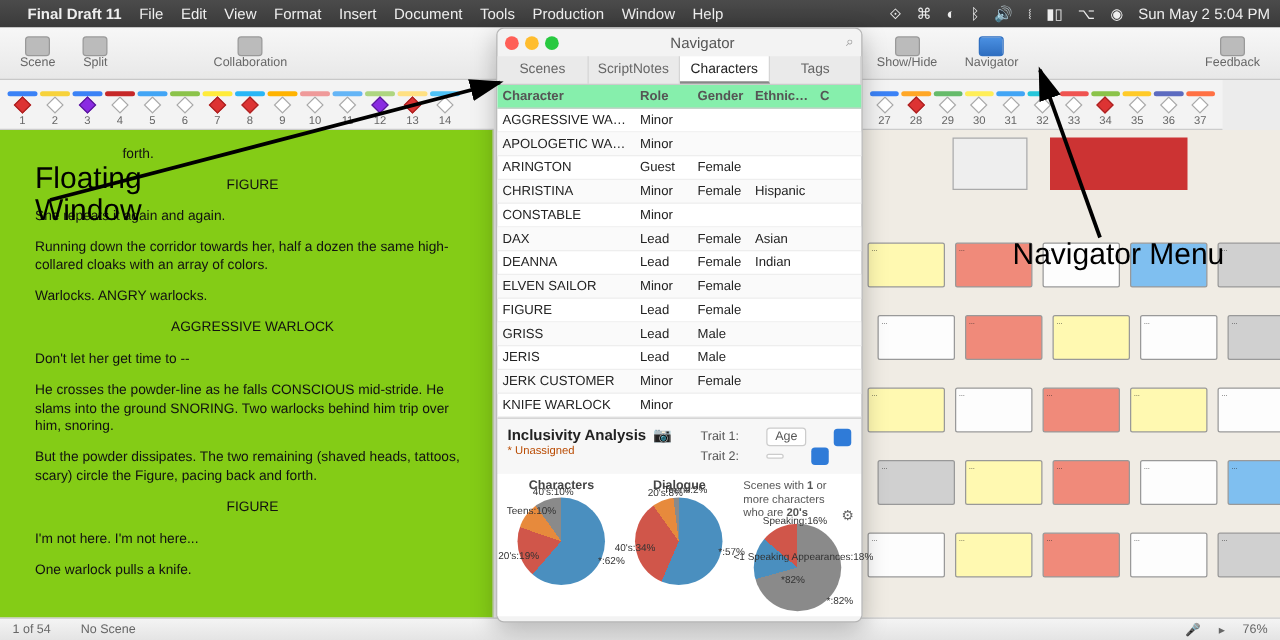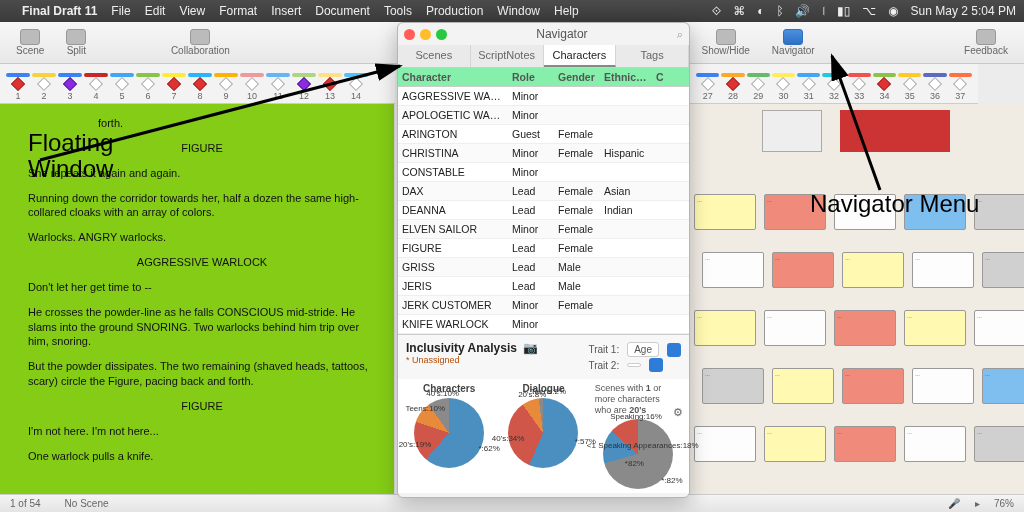--- a/index.html
+++ b/index.html
@@ -66,21 +66,21 @@
   .ct-head, .ct-row { display:grid; grid-template-columns: 110px 46px 46px 52px 20px; border-bottom:1px solid #eee; }
   .ct-head { background:#86efac; font-weight:600; color:#555; border-bottom:1px solid #ccc; position:relative; }
   .ct-head div, .ct-row div { padding:3px 4px; overflow:hidden; white-space:nowrap; text-overflow:ellipsis; }
   .ct-row:nth-child(odd){ background:#fafafa; }
 
   .incl { padding:6px 8px; border-top:1px solid #ccc; background:#f7f7f7; }
   .incl-title { font-weight:700; font-size:12px; display:flex; align-items:center; gap:6px; }
   .cam-ico { font-size:12px; }
   .incl-sub { font-size:9px; color:#b94a00; }
   .traits { float:right; font-size:10px; color:#555; }
-  .trait-row { display:flex; align-items:center; gap:8px; margin:1px 0; }
+  .trait-row { display:flex; align-items:center; gap:22px; margin:1px 0; }
   .trait-val { background:#fff; border:1px solid #ccc; border-radius:3px; padding:1px 6px; font-size:10px; }
   .trait-btn { width:14px; height:14px; background:#2f7bd8; border-radius:3px; }
 
   .charts { display:flex; gap:4px; padding:4px 6px; background:#fff; }
   .chart-col { flex:1; display:flex; flex-direction:column; align-items:center; font-size:9px; color:#555; }
   .chart-col h5 { font-size:10px; font-weight:600; margin-bottom:4px; color:#444; }
   .pie { width:70px; height:70px; border-radius:50%; position:relative; }
   .pie-label { position:absolute; font-size:8px; color:#333; white-space:nowrap; }
   .scenes-text { font-size:9px; color:#555; line-height:1.2; text-align:left; padding:0 2px 4px 2px; }
   .scenes-text b { font-weight:700; }

